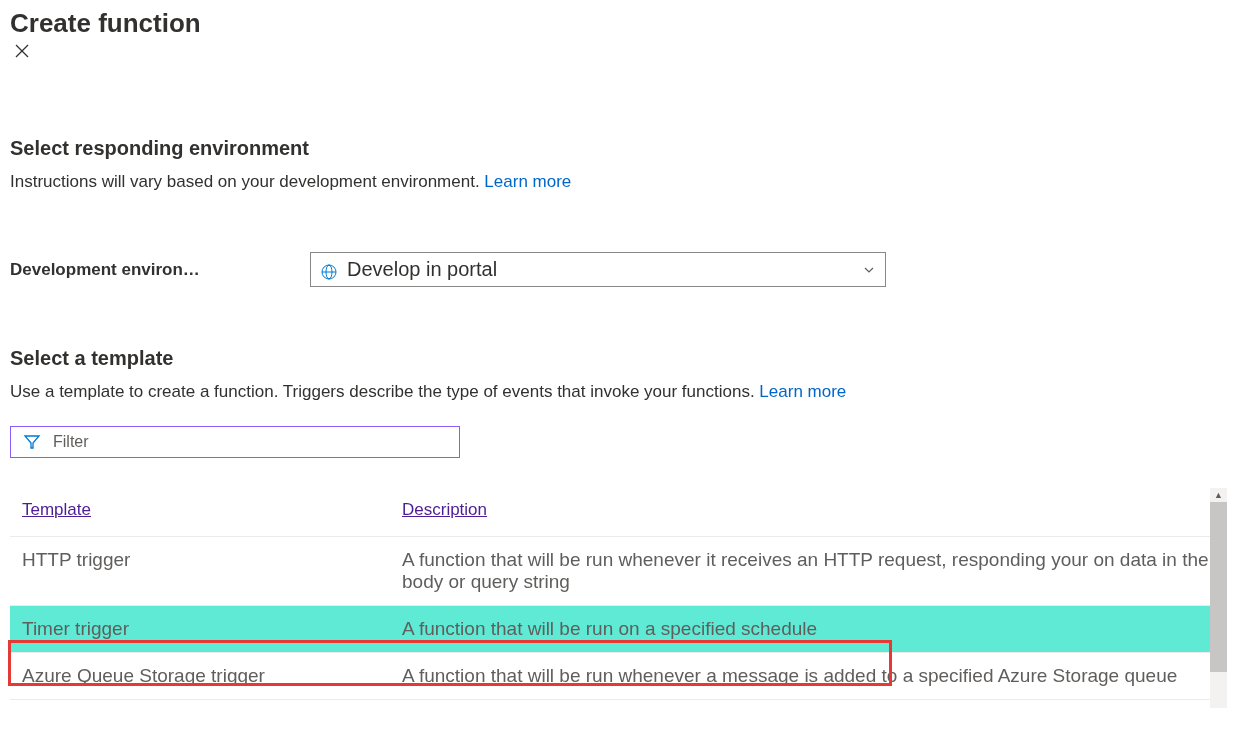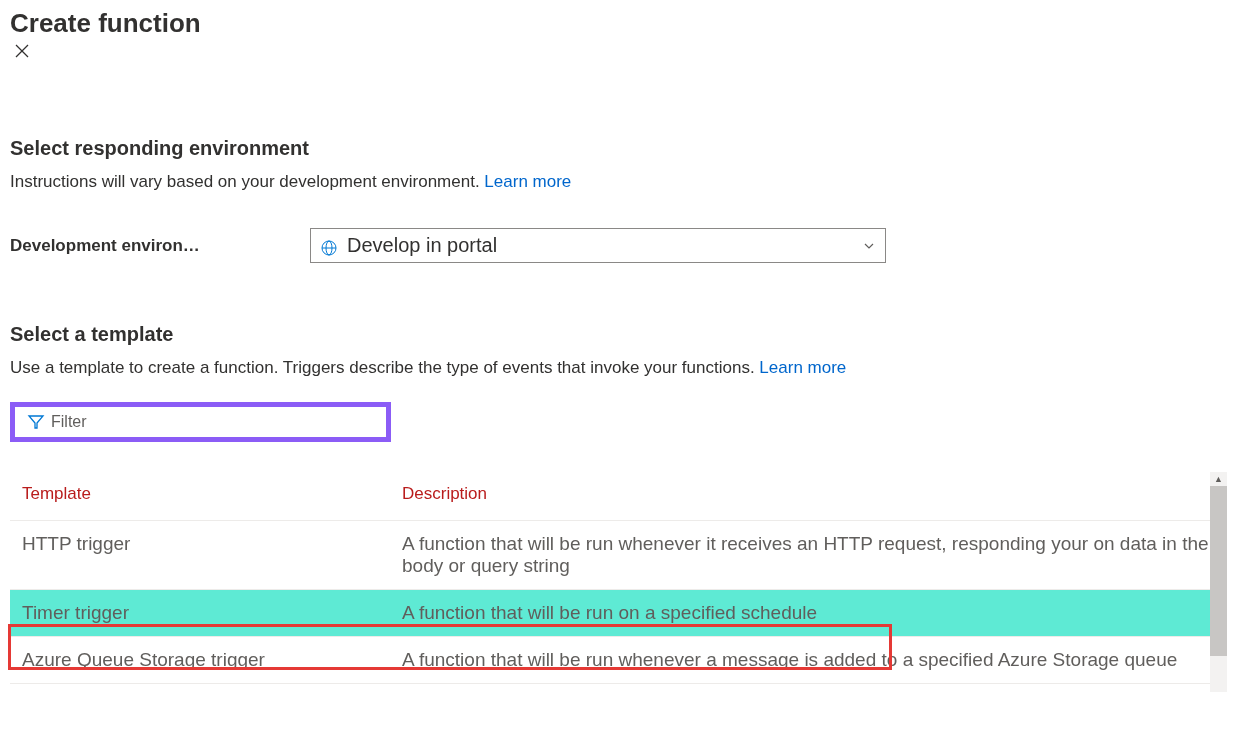--- a/index.html
+++ b/index.html
@@ -37,21 +37,21 @@
     }
     .section-heading {
       font-size: 20px;
       font-weight: 600;
       color: #323130;
       margin-bottom: 12px;
     }
     .section-desc {
       font-size: 17px;
       color: #323130;
-      margin-bottom: 36px;
+      margin-bottom: 60px;
     }
     .link {
       color: #0066cc;
       text-decoration: none;
       cursor: pointer;
     }
     .form-row {
       display: flex;
       align-items: center;
       margin-bottom: 60px;
@@ -88,25 +88,25 @@
     }
     .dropdown-text {
       color: #323130;
     }
     .chevron-down {
       color: #605e5c;
     }
     .filter-box {
       display: flex;
       align-items: center;
-      border: 5px solid #8b5cf6;
+      border: 1px solid #8b5cf6;
       padding: 6px 12px;
-      width: 381px;
+      width: 450px;
       margin-bottom: 30px;
-      gap: 6px;
+      gap: 12px;
     }
     .filter-icon {
       color: #0078d4;
       width: 18px;
       height: 18px;
     }
     .filter-input {
       border: none;
       outline: none;
       font-size: 16px;
@@ -122,23 +122,24 @@
       width: 1215px;
     }
     .templates-table {
       width: 100%;
       border-collapse: collapse;
     }
     .templates-table th {
       text-align: left;
       font-size: 17px;
       font-weight: 400;
-      color: #b91c1c;
+      color: #4c1d95;
       padding: 12px 12px 16px 12px;
       border-bottom: 1px solid #edebe9;
+      text-decoration: underline;
     }
     .templates-table td {
       font-size: 19px;
       color: #605e5c;
       padding: 12px 12px;
       border-bottom: 1px solid #edebe9;
       vertical-align: top;
     }
     .col-template {
       width: 380px;

